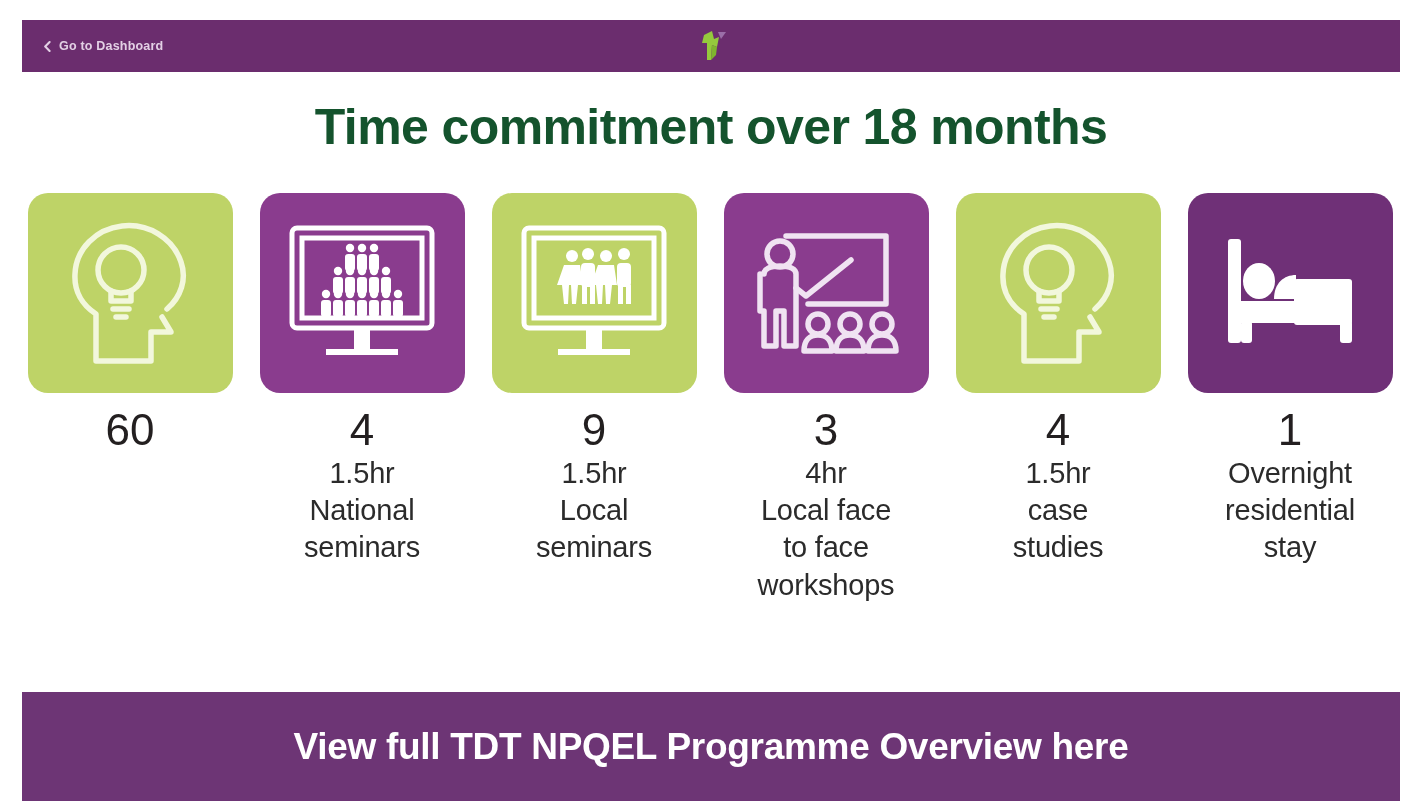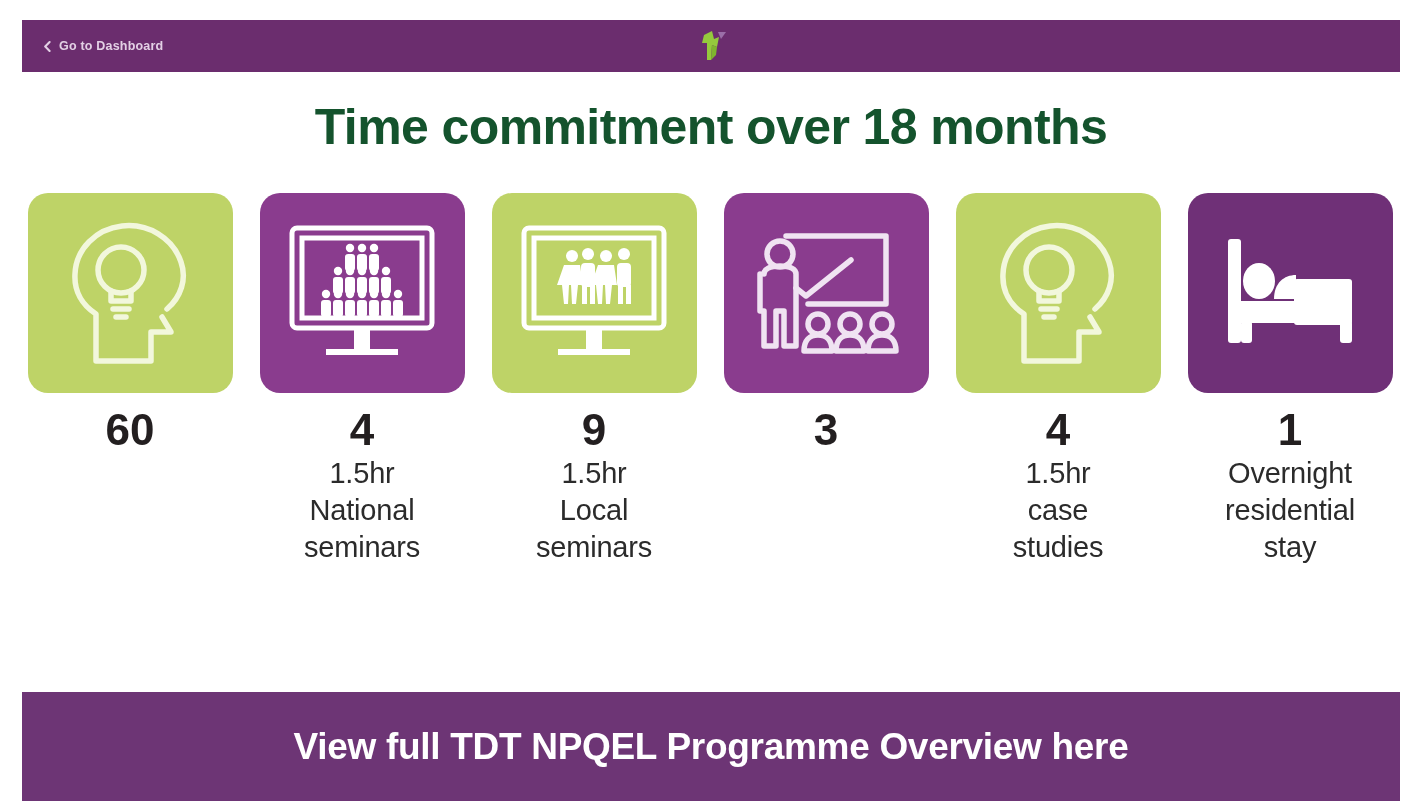--- a/index.html
+++ b/index.html
@@ -99,21 +99,21 @@
     border-radius: 20px;
     display: flex;
     align-items: center;
     justify-content: center;
     box-sizing: border-box;
   }
   .tile svg { display: block; }
   .col-number {
     margin-top: 14px;
     font-size: 44px;
-    font-weight: 700;
+    font-weight: 400;
     color: #231f20;
     line-height: 1.05;
   }
   .col-caption {
     margin-top: 2px;
     font-size: 29px;
     font-weight: 400;
     color: #2b2b2b;
     line-height: 1.28;
     text-align: center;
@@ -287,20 +287,24 @@
               <path d="M58 135 C58 124 64 119 72 119 C80 119 86 124 86 135 Z"></path>
               <circle cx="104" cy="108" r="10"></circle>
               <path d="M90 135 C90 124 96 119 104 119 C112 119 118 124 118 135 Z"></path>
               <circle cx="136" cy="108" r="10"></circle>
               <path d="M122 135 C122 124 128 119 136 119 C144 119 150 124 150 135 Z"></path>
             </g>
           </svg>
         </span>
       </div>
       <div class="col-number">3</div>
+      <div class="col-caption" style="white-space:pre-line">4hr
+Local face
+to face
+workshops</div>
     </div>
 
     <div class="col">
       <div class="tile" style="background:#bed367">
         <span>
           <svg viewBox="0 0 150 160" width="150" height="160" aria-hidden="true">
             <g fill="none" stroke="#f2f7dc" stroke-width="5.5" stroke-linecap="round" stroke-linejoin="round">
               <path d="M112 96 C126 84 132 66 126 49 C118 25 93 10 67 13 C41 16 21 36 20 61 C19 78 27 92 41 101 L41 148 L96 148 L96 119 L116 119 L107 104"></path>
               <circle cx="66" cy="57" r="23"></circle>
               <path d="M56 78 L56 88 L76 88 L76 78"></path>

